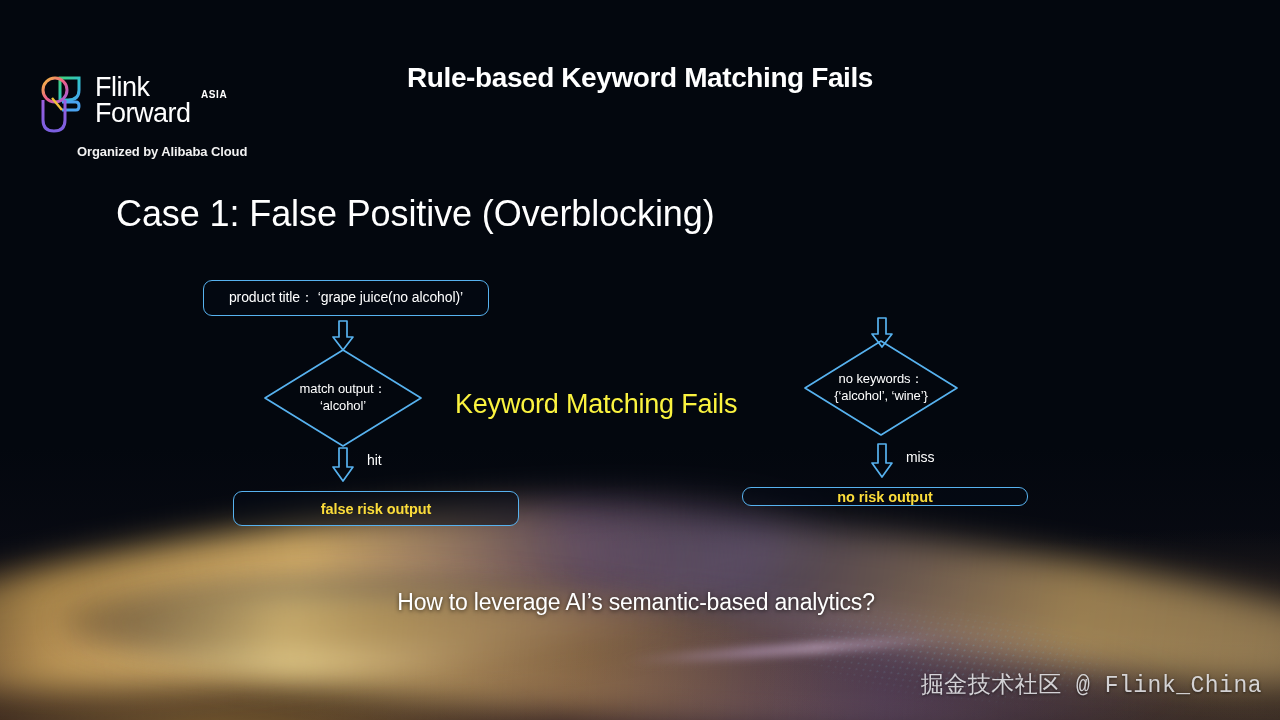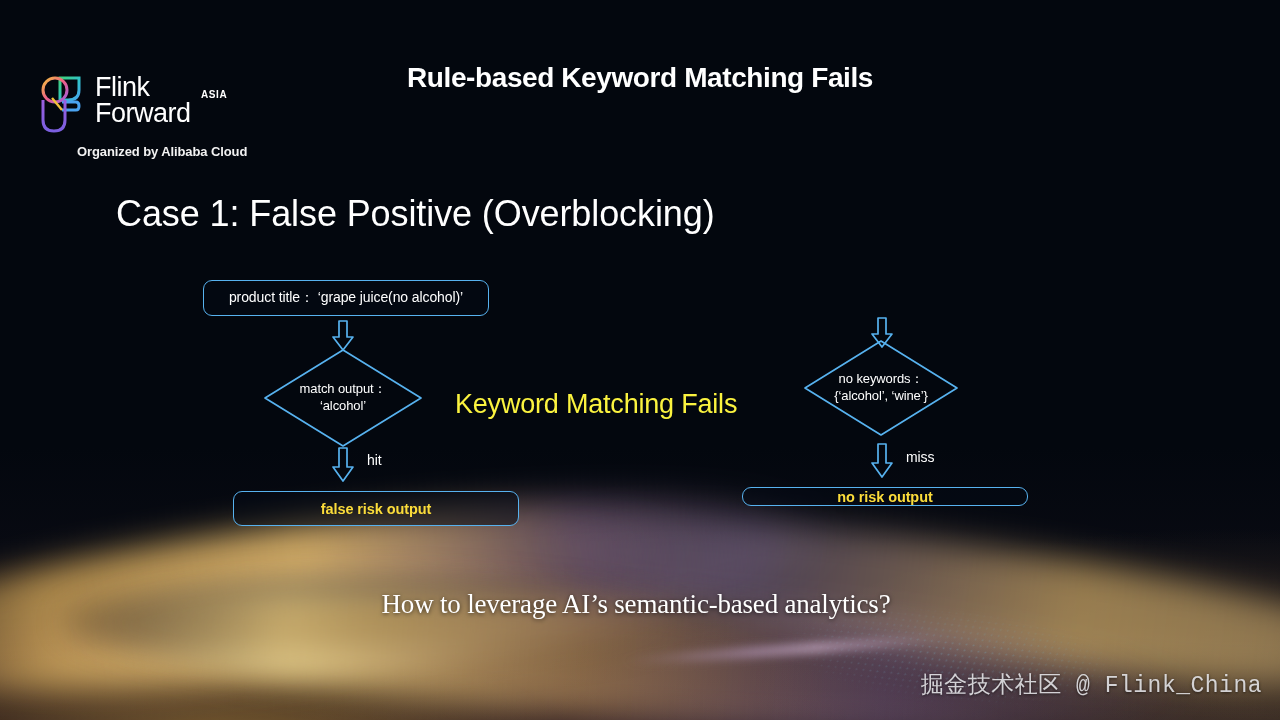--- a/index.html
+++ b/index.html
@@ -114,24 +114,23 @@
   .case-title.right { left:678px; }
 
   .center-callout {
     position:absolute; left:455px; top:389px;
     font-size:27px; font-weight:400; color:#fbf33f;
     letter-spacing:-0.2px; white-space:nowrap;
   }
   .bottom-question {
     position:absolute; left:0; top:589px; width:1272px;
     text-align:center;
-    font-size:27px; font-weight:400; color:#ffffff;
+    font-size:23px; font-weight:400; color:#ffffff;
     letter-spacing:-0.2px;
     text-shadow:0 1px 4px rgba(0,0,0,0.65);
-    font-family:Liberation Serif, serif;
   }
   .watermark {
     position:absolute; right:18px; top:669px;
     font-size:23px; color:rgba(232,232,236,0.88);
     letter-spacing:0.5px; white-space:nowrap;
     font-family:Liberation Mono, monospace;
     text-shadow:0 1px 3px rgba(0,0,0,0.6);
   }
 
   

